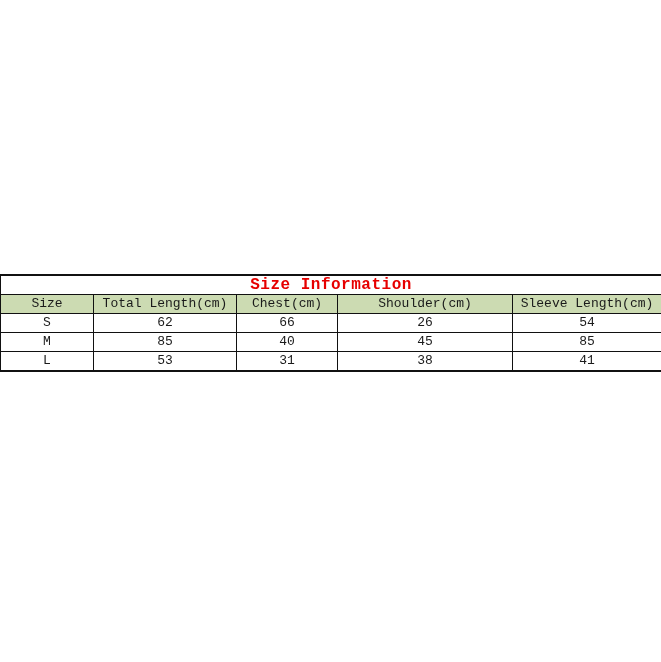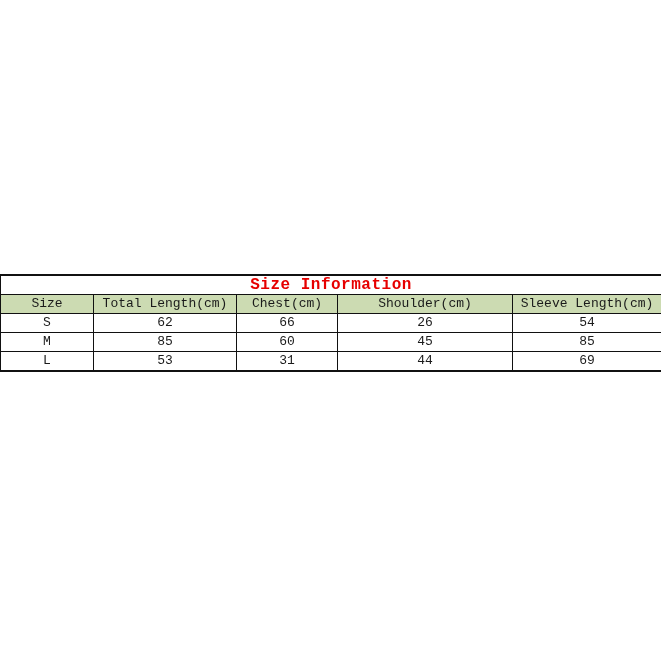--- a/index.html
+++ b/index.html
@@ -85,26 +85,26 @@
       <tr class="data-row">
         <td>S</td>
         <td>62</td>
         <td>66</td>
         <td>26</td>
         <td>54</td>
       </tr>
       <tr class="data-row">
         <td>M</td>
         <td>85</td>
-        <td>60</td>
+        <td>40</td>
         <td>45</td>
         <td>85</td>
       </tr>
       <tr class="data-row">
         <td>L</td>
         <td>53</td>
         <td>31</td>
-        <td>44</td>
-        <td>69</td>
+        <td>38</td>
+        <td>41</td>
       </tr>
     </tbody>
   </table>
 </div>
 
 </body></html>

